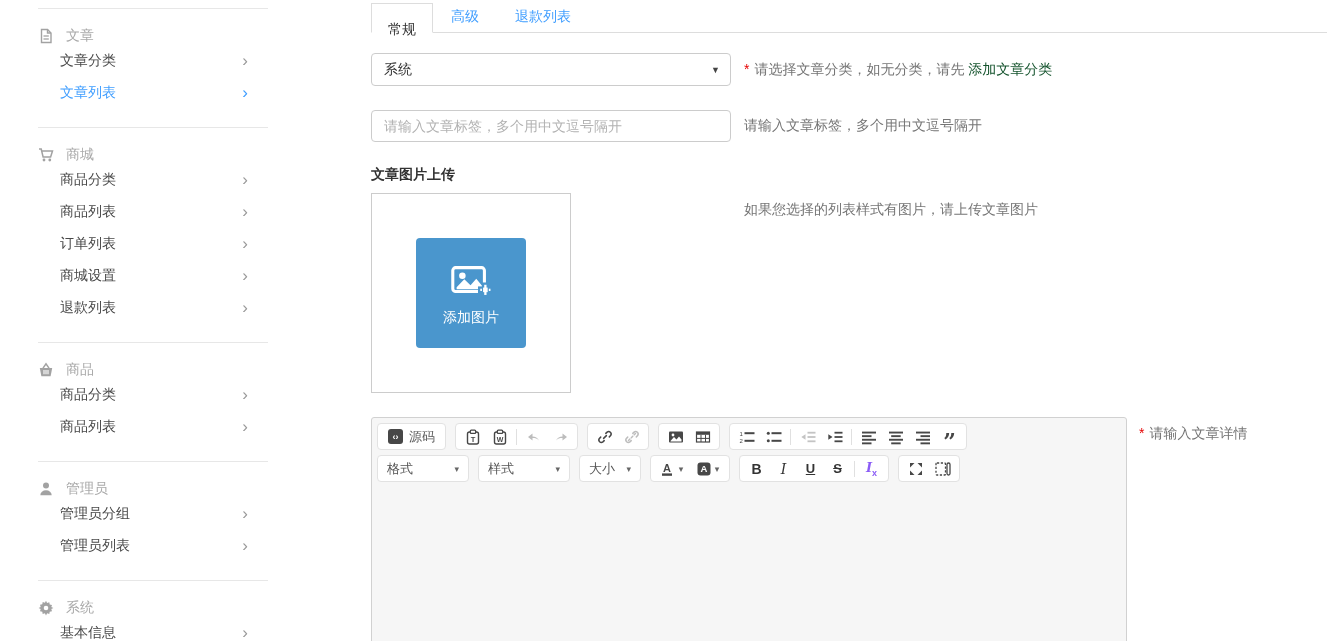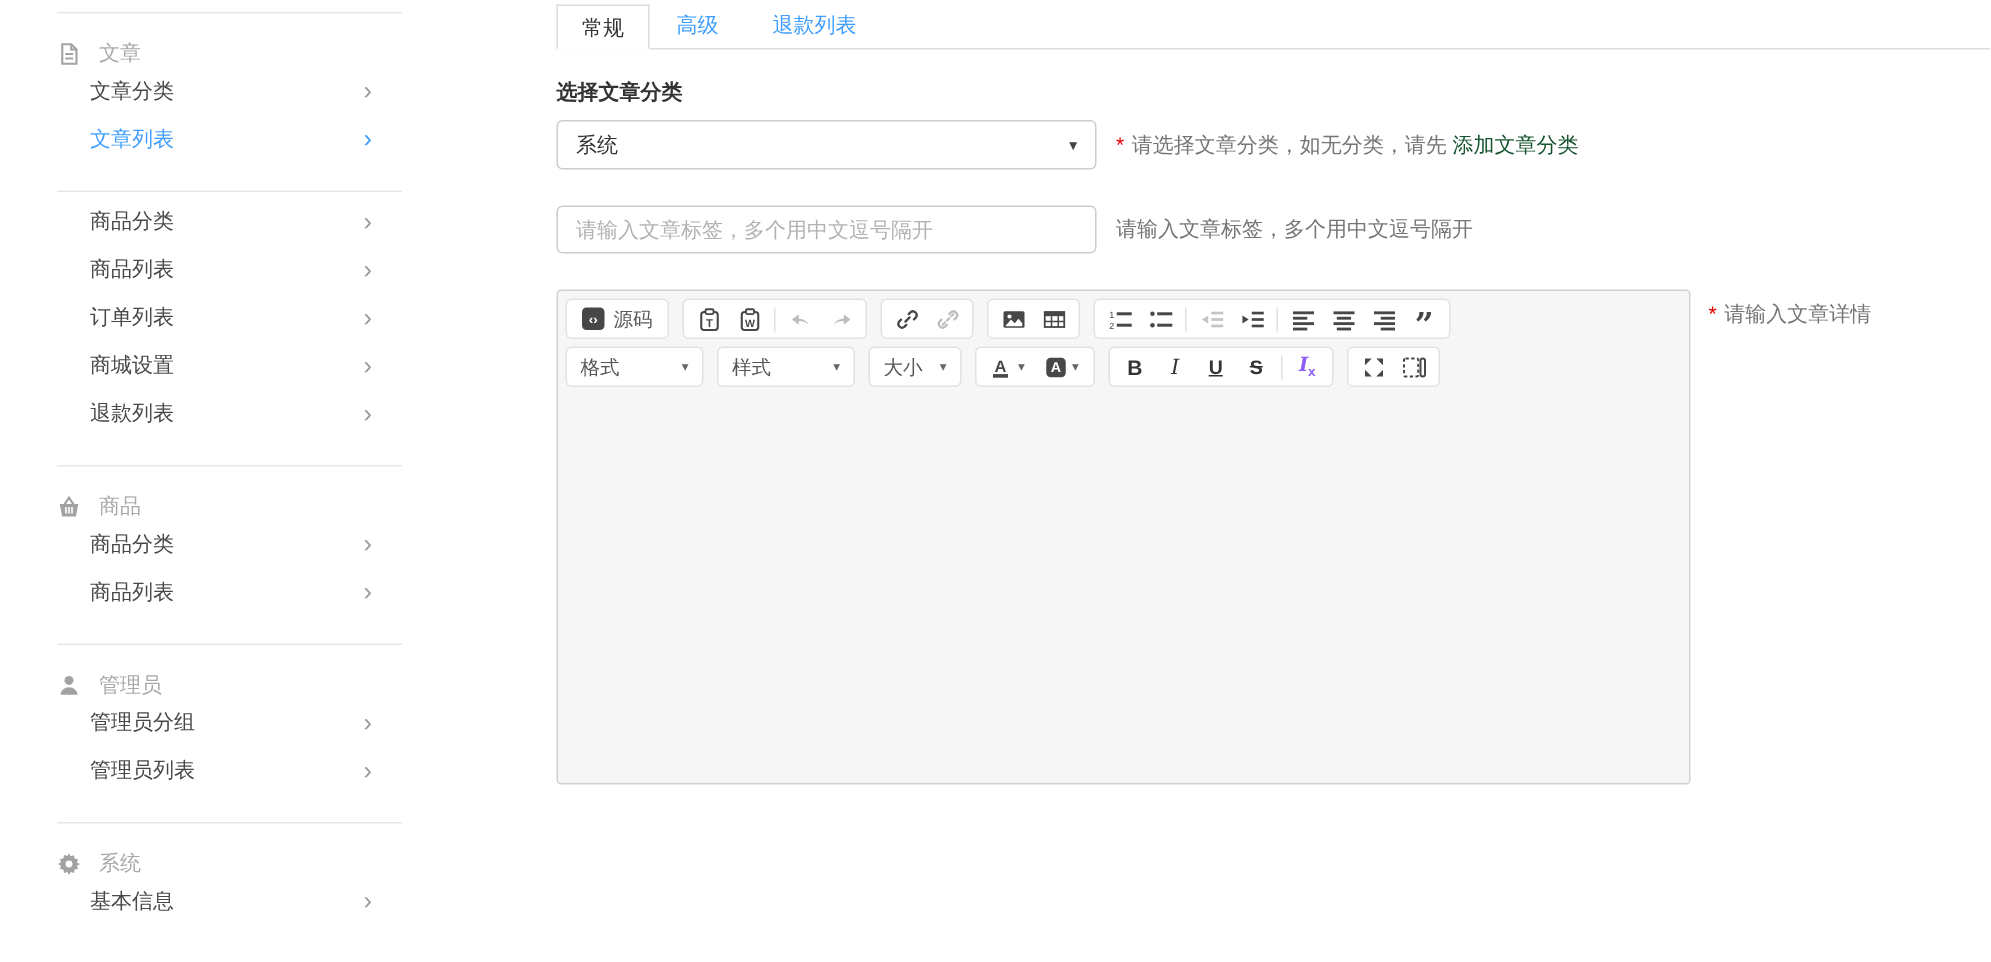--- a/index.html
+++ b/index.html
@@ -18,21 +18,21 @@
   .side-header svg { width:16px; height:16px; flex:none; }
   .side-item { display:flex; align-items:flex-start; justify-content:space-between; height:32px; padding:0 52px 0 60px; color:#484848; cursor:pointer; }
   .side-item .chev { color:#9a9a9a; font-size:17px; line-height:1; }
   .side-item.active { color:#409eff; }
   .side-item.active .chev { color:#409eff; }
 
   
   .content { flex:1; padding-top:2px; min-width:0; }
   .tabs { display:flex; align-items:flex-end; border-bottom:1px solid #ddd; margin-left:71px; height:31px; }
   .tab { height:30px; line-height:29px; padding:0 18px; color:#409eff; cursor:pointer; }
-  .tab.active { color:#333; background:#fff; border:1px solid #ddd; border-bottom:1px solid #fff; margin-bottom:-1px; padding:0 16px; }
+  .tab.active { color:#333; background:#fff; border:1px solid #ddd; border-bottom:1px solid #fff; margin-bottom:-1px; padding:11px 16px; }
 
   .form { margin-left:71px; padding-top:20px; }
   .field { margin-bottom:24px; }
   .field-label { font-weight:bold; color:#333; margin-bottom:9px; }
   .field-row { display:flex; align-items:center; }
   .field-row.top { align-items:flex-start; }
   .text-input { width:360px; height:32px; border:1px solid #ccc; border-radius:4px; padding:0 12px; font-size:14px; color:#333; outline:none; font-family:inherit; background:#fff; }
   .text-input::placeholder { color:#b2b2b2; }
   .select-box { width:360px; height:33px; border:1px solid #ccc; border-radius:4px; background:#fff; display:flex; align-items:center; justify-content:space-between; padding:0 10px 0 12px; cursor:pointer; }
   .select-caret { font-size:9px; color:#444; }
@@ -92,20 +92,28 @@
         <span class="chev">›</span>
       </div>
       <div class="side-item active">
         <span>文章列表</span>
         <span class="chev">›</span>
       </div>
     </div>
     <div class="side-divider"></div>
 
     <div class="side-section">
+      <div class="side-header">
+        <svg viewBox="0 0 16 16">
+            <path d="M1 2h2.2l1.9 8h7.5l1.9-6H4" fill="none" stroke="#a2a2a2" stroke-width="1.5"></path>
+            <circle cx="6" cy="13" r="1.4" fill="#a2a2a2"></circle>
+            <circle cx="11.8" cy="13" r="1.4" fill="#a2a2a2"></circle>
+          </svg>
+        <span>商城</span>
+      </div>
       <div class="side-item">
         <span>商品分类</span>
         <span class="chev">›</span>
       </div>
       <div class="side-item">
         <span>商品列表</span>
         <span class="chev">›</span>
       </div>
       <div class="side-item">
         <span>订单列表</span>
@@ -183,41 +191,63 @@
     <div class="tabs">
       <div class="tab active">常规</div>
       <div class="tab">高级</div>
       <div class="tab">退款列表</div>
     </div>
 
     <div class="form">
 
 
       <div class="field">
-        <div class="field-label">选择文章分类</div>
         <div class="field-row">
           <div class="select-box">
             <span>系统</span>
             <span class="select-caret">▼</span>
           </div>
           <div class="help">
             <span class="req">*</span><span>请选择文章分类，如无分类，请先 </span><span class="link">添加文章分类</span>
           </div>
         </div>
       </div>
 
       <div class="field">
         <div class="field-row">
           <input class="text-input" type="text" placeholder="请输入文章标签，多个用中文逗号隔开" style="">
           <div class="help">
             <span>请输入文章标签，多个用中文逗号隔开</span>
           </div>
         </div>
       </div>
 
+      <div class="field">
+        <div class="field-label">文章图片上传</div>
+        <div class="field-row top">
+          <div class="upload-box">
+            <div class="upload-tile">
+              <svg viewBox="0 0 48 48" width="46" height="46">
+                <rect x="5" y="9" width="33" height="25" rx="3" fill="none" stroke="#fff" stroke-width="3.2"></rect>
+                <circle cx="15" cy="17.5" r="3.4" fill="#fff"></circle>
+                <path d="M9 29.5l8-8.5 6.5 6.5 6-7 6 7.5v3.5H9z" fill="#fff"></path>
+                <g stroke="#4a96cd" stroke-width="2.4">
+                  <rect x="32.5" y="29.8" width="13" height="4.8" fill="#fff"></rect>
+                  <rect x="36.6" y="25.7" width="4.8" height="13" fill="#fff"></rect>
+                </g>
+                <rect x="36.6" y="29.8" width="4.8" height="4.8" fill="#fff"></rect>
+              </svg>
+              <span class="tile-label">添加图片</span>
+            </div>
+          </div>
+          <div class="help help-upload">
+            <span>如果您选择的列表样式有图片，请上传文章图片</span>
+          </div>
+        </div>
+      </div>
 
       <div class="field">
         <div class="field-row top">
           <div class="editor">
 
             <div class="toolbar-row">
               <div class="btn-group">
                 <div class="tbtn labeled">
                   <span class="src-ico">‹›</span>
                   <span>源码</span>

